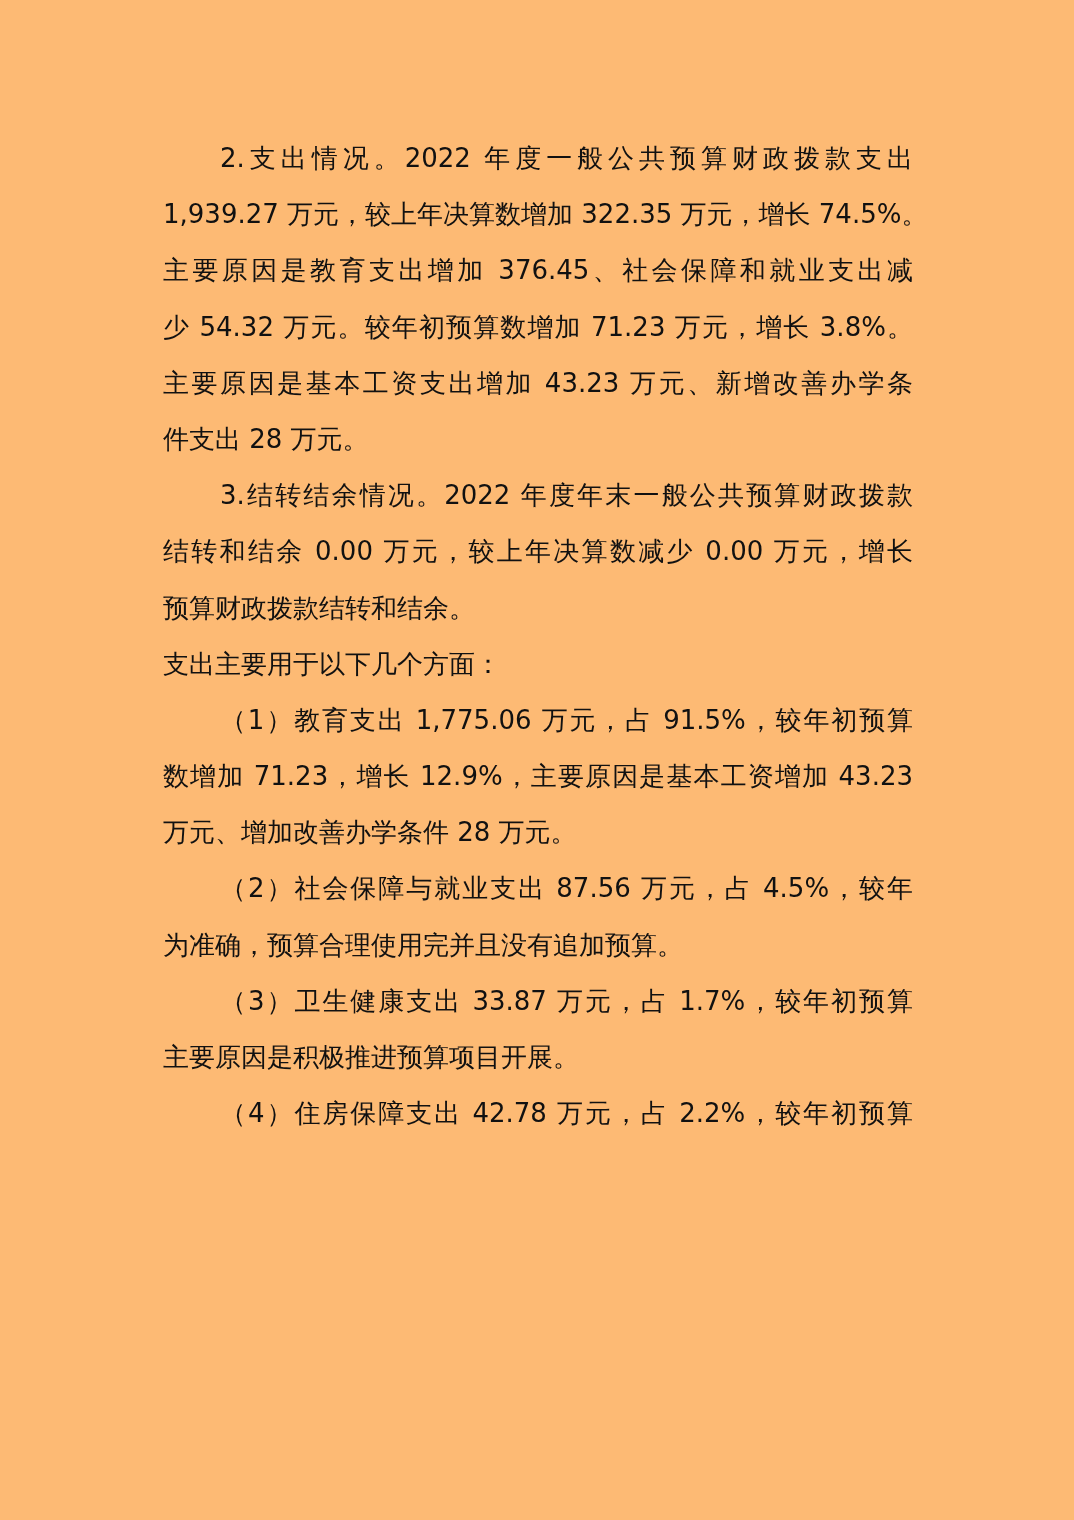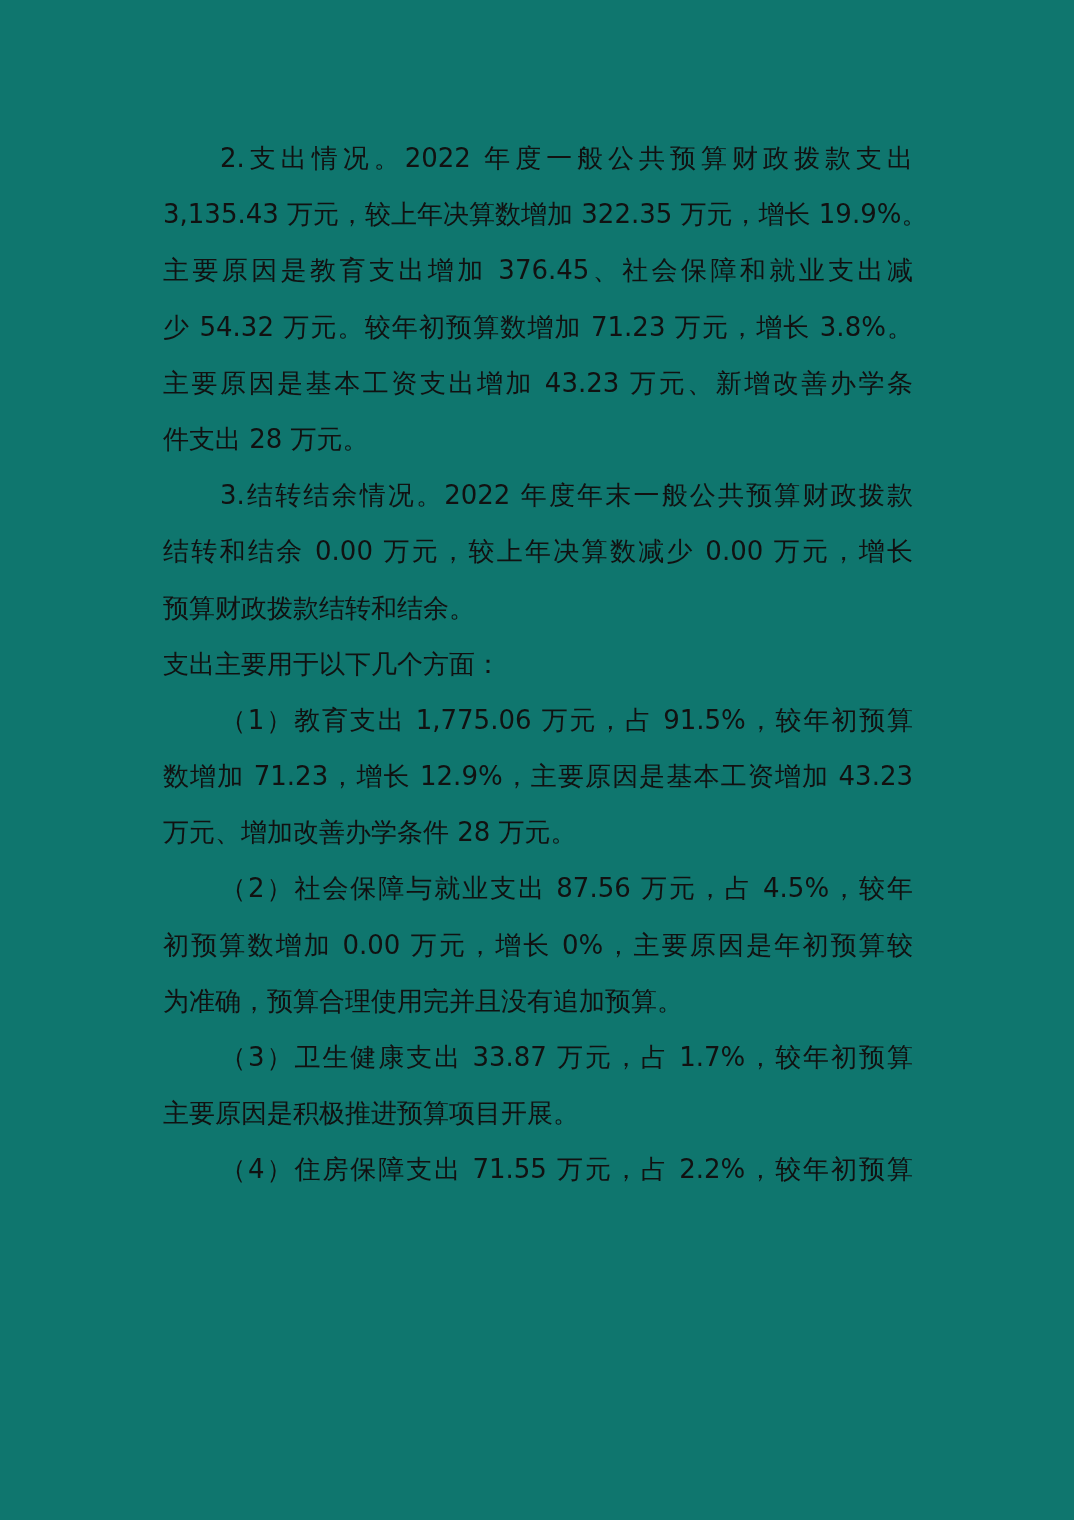--- a/index.html
+++ b/index.html
@@ -14,21 +14,21 @@
       overflow: hidden;
       font-family: "DejaVu Sans", "Liberation Sans", sans-serif;
       color: #111111;
     }
     .page {
       position: absolute;
       left: 0;
       top: 0;
       width: 1074px;
       height: 1520px;
-      background: #0f766e;
+      background: #fdba74;
     }
     .body-text {
       position: absolute;
       left: 163px;
       top: 137px;
       width: 750px;
     }
     .para {
       margin: 0;
       padding: 0;
@@ -52,21 +52,21 @@
     }
   </style>
 </head>
 <body>
 
 <div class="page">
   <div class="body-text">
 
     <div class="para">
       <span class="line first">2.支出情况。2022 年度一般公共预算财政拨款支出</span>
-      <span class="line">3,135.43 万元，较上年决算数增加 322.35 万元，增长 19.9%。</span>
+      <span class="line">1,939.27 万元，较上年决算数增加 322.35 万元，增长 74.5%。</span>
       <span class="line">主要原因是教育支出增加 376.45、社会保障和就业支出减</span>
       <span class="line">少 54.32 万元。较年初预算数增加 71.23 万元，增长 3.8%。</span>
       <span class="line">主要原因是基本工资支出增加 43.23 万元、新增改善办学条</span>
       <span class="line last">件支出 28 万元。</span>
     </div>
 
     <div class="para">
       <span class="line first">3.结转结余情况。2022 年度年末一般公共预算财政拨款</span>
       <span class="line">结转和结余 0.00 万元，较上年决算数减少 0.00 万元，增长</span>
       <span class="line last">预算财政拨款结转和结余。</span>
@@ -77,27 +77,26 @@
     </div>
 
     <div class="para">
       <span class="line first">（1）教育支出 1,775.06 万元，占 91.5%，较年初预算</span>
       <span class="line">数增加 71.23，增长 12.9%，主要原因是基本工资增加 43.23</span>
       <span class="line last">万元、增加改善办学条件 28 万元。</span>
     </div>
 
     <div class="para">
       <span class="line first">（2）社会保障与就业支出 87.56 万元，占 4.5%，较年</span>
-      <span class="line">初预算数增加 0.00 万元，增长 0%，主要原因是年初预算较</span>
       <span class="line last">为准确，预算合理使用完并且没有追加预算。</span>
     </div>
 
     <div class="para">
       <span class="line first">（3）卫生健康支出 33.87 万元，占 1.7%，较年初预算</span>
       <span class="line last">主要原因是积极推进预算项目开展。</span>
     </div>
 
     <div class="para">
-      <span class="line first">（4）住房保障支出 71.55 万元，占 2.2%，较年初预算</span>
+      <span class="line first">（4）住房保障支出 42.78 万元，占 2.2%，较年初预算</span>
     </div>
 
   </div>
 </div>
 
 </body></html>

